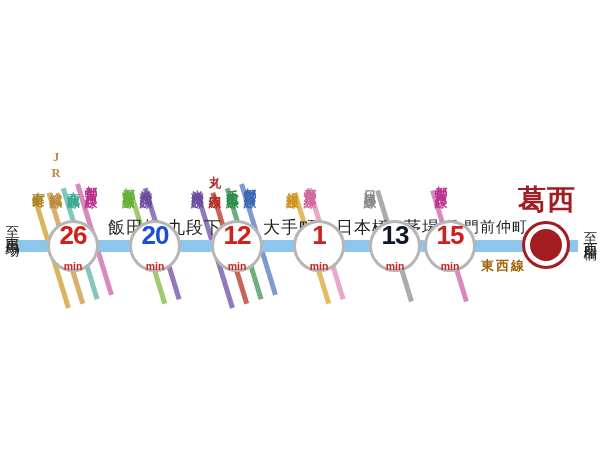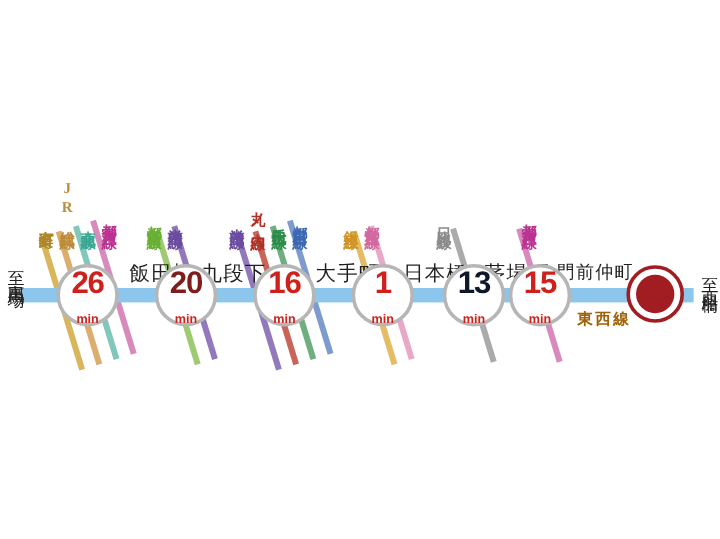--- a/index.html
+++ b/index.html
@@ -77,41 +77,41 @@
   <div class="station" style="left:155px">
     <div class="stripes" style="left:-10px">
       <div class="stripe" style="background: rgb(158, 203, 114);"></div>
       <div class="stripe" style="background: rgb(145, 121, 188);"></div>
     </div>
     <div class="vlabels" style="right:3px">
       <div class="vlabel" style="color: rgb(104, 176, 54);">都営新宿線</div>
       <div class="vlabel" style="color: rgb(107, 76, 159);">半蔵門線</div>
     </div>
     <div class="mincircle" style="border-color: rgb(182, 182, 182);">
-      <span class="mnum" style="color: #7f1d1d;">20</span>
+      <span class="mnum" style="color: #1d4ed8;">20</span>
       <span class="munit" style="color: rgb(207, 32, 27);">min</span>
     </div>
     <div class="sname" style="left:13px">九段下</div>
   </div>
 
   <div class="station" style="left:237px">
     <div class="stripes" style="left:-25px">
       <div class="stripe" style="background: rgb(145, 121, 188);"></div>
       <div class="stripe" style="background: rgb(200, 101, 90);"></div>
       <div class="stripe" style="background: rgb(111, 174, 126);"></div>
       <div class="stripe" style="background: rgb(126, 155, 208);"></div>
     </div>
     <div class="vlabels" style="right:-19px">
       <div class="vlabel" style="color: rgb(107, 76, 159);">半蔵門線</div>
       <div class="vlabel" style="color: rgb(176, 49, 39);">丸ノ内線</div>
       <div class="vlabel" style="color: rgb(44, 140, 74);">千代田線</div>
       <div class="vlabel" style="color: rgb(61, 104, 178);">都営三田線</div>
     </div>
     <div class="mincircle" style="border-color: rgb(182, 182, 182);">
-      <span class="mnum" style="color: rgb(207, 32, 27);">16</span>
+      <span class="mnum" style="color: rgb(207, 32, 27);">12</span>
       <span class="munit" style="color: rgb(207, 32, 27);">min</span>
     </div>
     <div class="sname" style="left:26px">大手町</div>
   </div>
 
   <div class="station" style="left:319px">
     <div class="stripes" style="left:-10px">
       <div class="stripe" style="background: rgb(227, 188, 100);"></div>
       <div class="stripe" style="background: rgb(234, 168, 200);"></div>
     </div>
@@ -147,19 +147,20 @@
     <div class="vlabels" style="right:3px">
       <div class="vlabel" style="color: rgb(187, 51, 144);">都営大江戸線</div>
     </div>
     <div class="mincircle" style="border-color: rgb(182, 182, 182);">
       <span class="mnum" style="color: rgb(207, 32, 27);">15</span>
       <span class="munit" style="color: rgb(207, 32, 27);">min</span>
     </div>
     <div class="sname" style="left:14px;font-size:15px;top:218px">門前仲町</div>
   </div>
 
+  <div class="dest-label" style="color: rgb(162, 29, 34);">葛西</div>
   <div class="dest-ring" style="border-color: rgb(162, 29, 34);">
     <div class="dest-dot" style="background: rgb(162, 29, 34);"></div>
   </div>
 
   <div class="linename" style="color: #a16207;">東西線</div>
 
 </div>
 
 </body></html>

